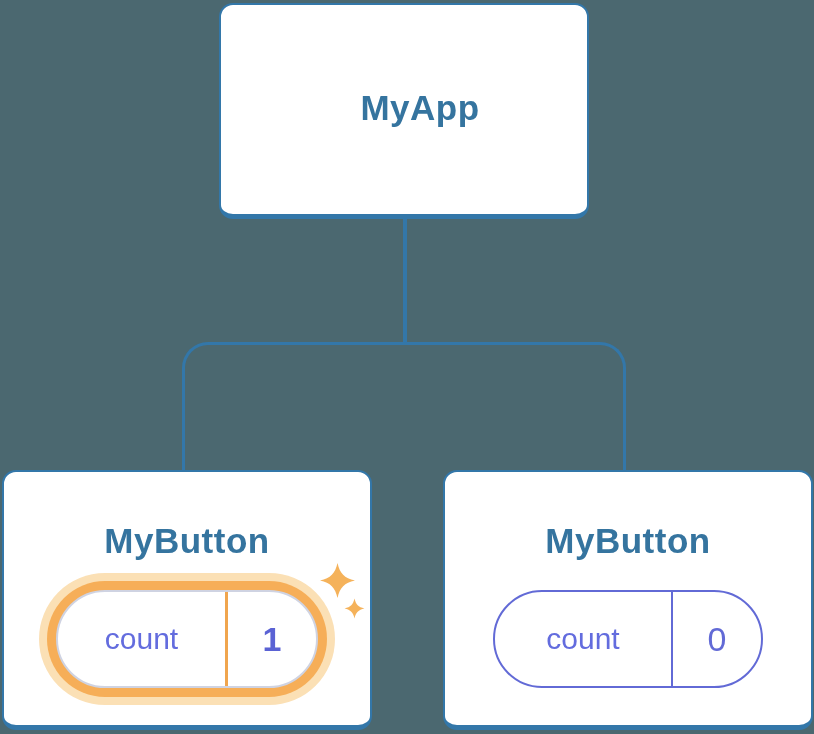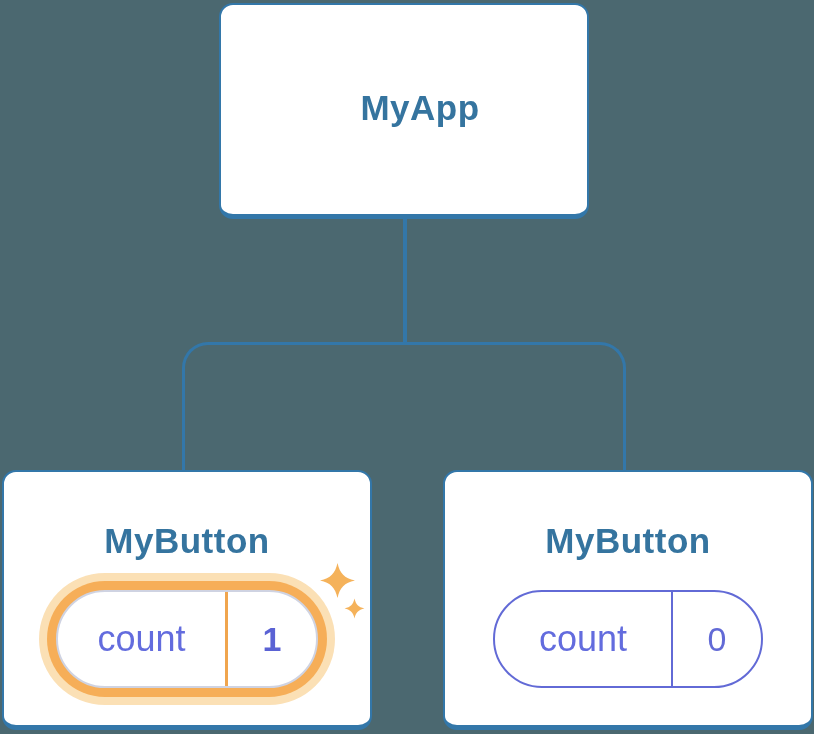--- a/index.html
+++ b/index.html
@@ -74,21 +74,21 @@
     border: 2px solid #626AD6;
   }
   .pill-highlight {
     width: 262px;
     border: 2px solid #CFD3E2;
     box-shadow: 0 0 0 9px #F6AE58, 0 0 0 17px #FBE0B5;
   }
   .pill-cell-name {
     flex: 1;
     display: flex; align-items: center; justify-content: center;
-    font-size: 36px;
+    font-size: 30px;
     color: #636CDE;
   }
   .pill-cell-value {
     width: 88px;
     display: flex; align-items: center; justify-content: center;
     font-size: 34px;
   }
   .pill-highlight .pill-cell-value { color: #5A62D4; font-weight: 700; }
   .pill-plain     .pill-cell-value { color: #626AD6; font-weight: 400; }
   .pill-divider { width: 2px; }

